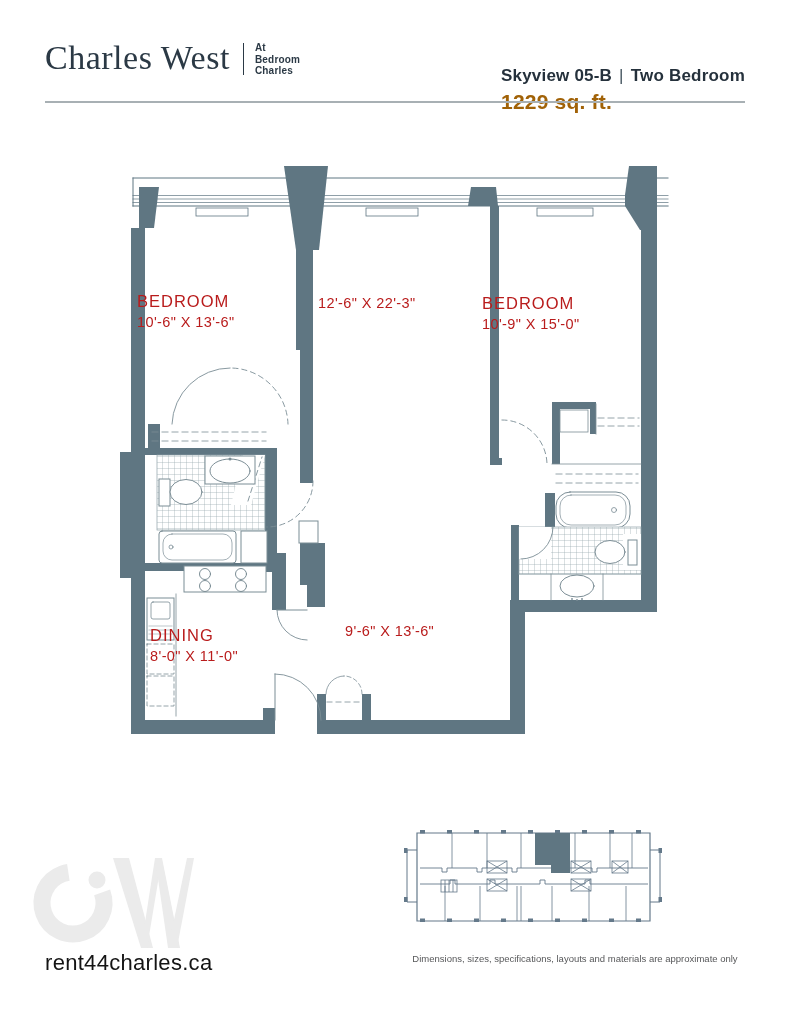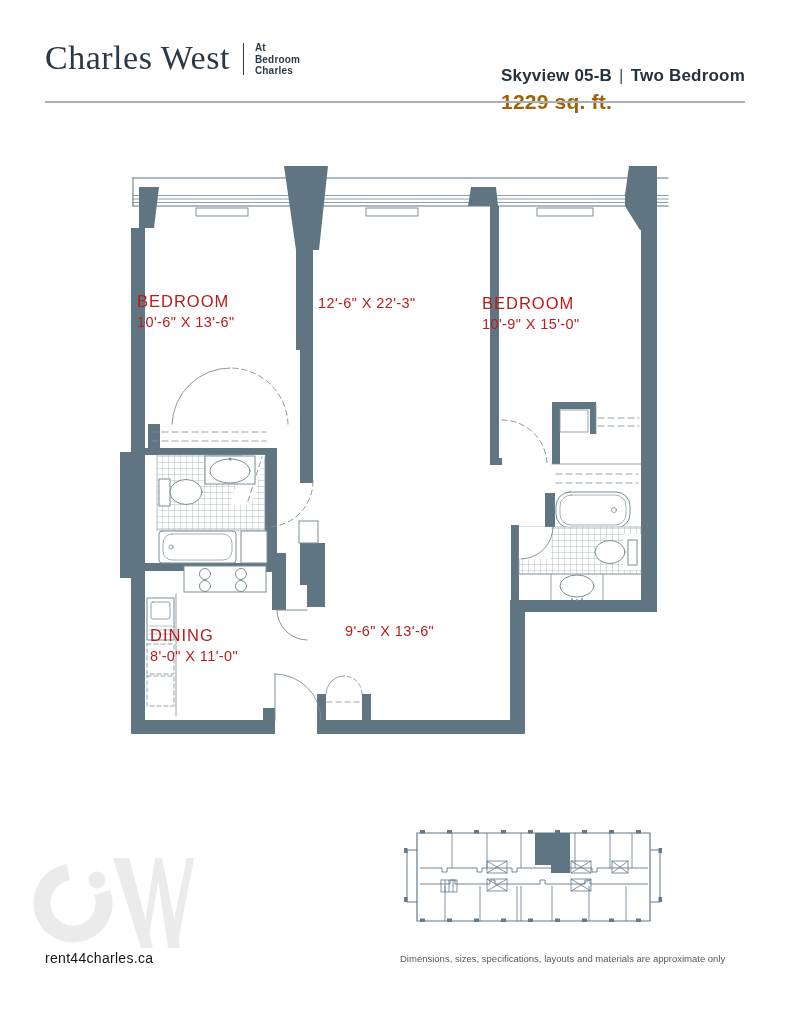--- a/index.html
+++ b/index.html
@@ -21,22 +21,22 @@
   .hdr-title .sep{font-weight:normal;color:#44545e;padding:0 7px;}
   .hdr-area{font-size:21px;color:#a16207;margin-top:4px;font-weight:bold;letter-spacing:.2px;}
   .hdr-rule{position:absolute;left:45px;top:101px;width:700px;height:2px;background:#a8b0b4;}
   
   #plan-svg{position:absolute;left:0;top:0;width:791px;height:1024px;}
   
   .room-label{position:absolute;text-align:left;color:#b91c1c;}
   .room-label .rname{font-size:16.5px;letter-spacing:1px;}
   .room-label .rdims{font-size:14.5px;letter-spacing:.4px;margin-top:3px;}
   
-  .site-url{position:absolute;left:45px;top:950px;font-size:14px;color:#141414;letter-spacing:.3px;}
-  .disclaimer{position:absolute;left:400px;top:953px;width:350px;font-size:9.5px;line-height:12.5px;color:#57585a;}
+  .site-url{position:absolute;left:45px;top:950px;font-size:22px;color:#141414;letter-spacing:.3px;}
+  .disclaimer{position:absolute;left:400px;top:953px;width:350px;font-size:9.5px;line-height:12.5px;color:#57585a;text-align:center;}
 </style>
 </head>
 <body>
 
 <div id="page">
 
   <div class="logo">
     <div class="logo-name">Charles West</div>
     <div class="logo-div"></div>
     <div class="logo-tag">

